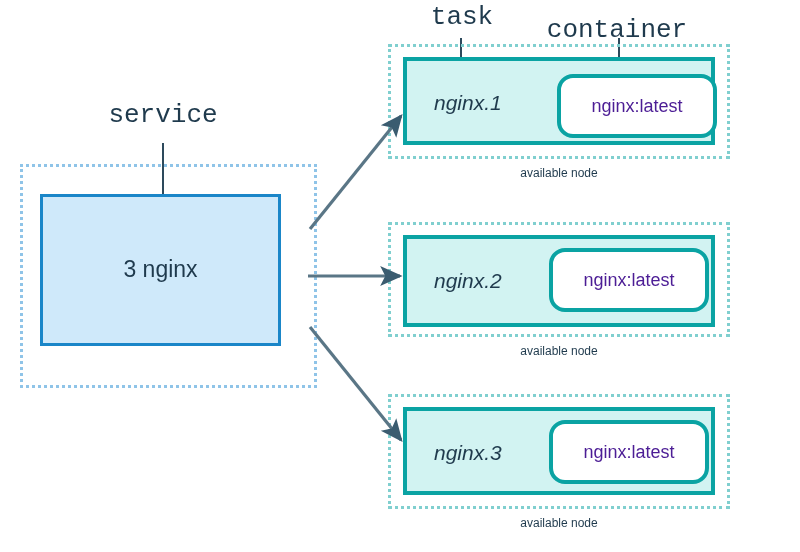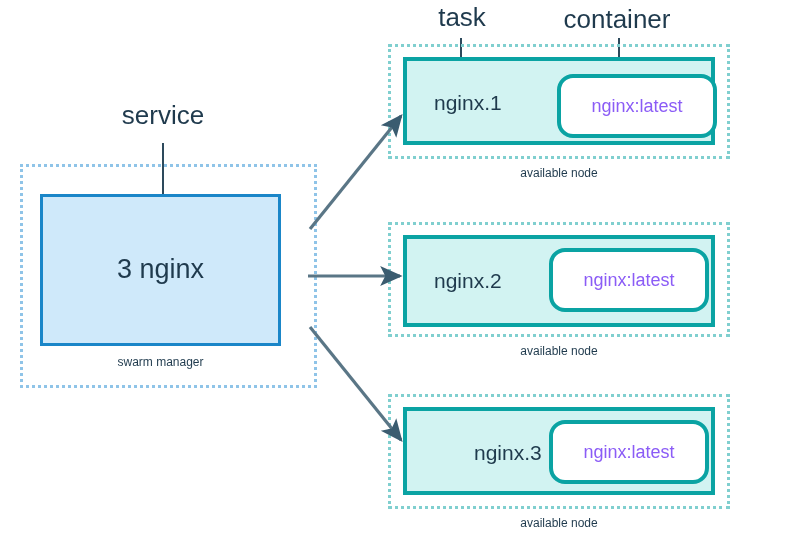--- a/index.html
+++ b/index.html
@@ -20,20 +20,21 @@
   }
 
   
   .callout-label {
     position: absolute;
     font-size: 26px;
     color: #1f3a4d;
     white-space: nowrap;
     text-align: center;
     letter-spacing: 0px;
+    font-family: Liberation Mono, monospace;
   }
   .caption {
     position: absolute;
     font-size: 12px;
     color: #1f3a4d;
     white-space: nowrap;
     text-align: center;
   }
 
   
@@ -54,21 +55,21 @@
     position: absolute;
     box-sizing: border-box;
     background: #cfe9fa;
     border: 3px solid #1a86c8;
     display: flex;
     align-items: center;
     justify-content: center;
     text-align: center;
   }
   .service-text {
-    font-size: 27px;
+    font-size: 23px;
     line-height: 1.18;
     color: #1f3a4d;
   }
 
   
   .node-zone {
     position: absolute;
     box-sizing: border-box;
     border: 3px dotted #80cfcf;
     background: transparent;
@@ -77,34 +78,35 @@
     position: absolute;
     box-sizing: border-box;
     background: #d2f3f2;
     border: 4px solid #0aa3a3;
   }
   .task-label {
     position: absolute;
     font-size: 21px;
     color: #1f3a4d;
     white-space: nowrap;
+    font-style: italic;
   }
   .container-box {
     position: absolute;
     box-sizing: border-box;
     background: #ffffff;
     border: 4px solid #0aa3a3;
     border-radius: 16px;
     display: flex;
     align-items: center;
     justify-content: center;
   }
   .container-text {
     font-size: 18px;
-    color: #8b5cf6;
+    color: #4c1d95;
     white-space: nowrap;
   }
 
   
   .arrows {
     position: absolute;
     left: 0;
     top: 0;
     width: 800px;
     height: 552px;
@@ -115,32 +117,31 @@
 <body>
 
 <div id="canvas">
 
   <div class="callout-label" style="left:98px; top:100px; width:130px;">service</div>
   <div class="leader" style="left:162px; top:143px; height:90px;"></div>
 
   <div class="callout-label" style="left:402px; top:2px; width:120px;">task</div>
   <div class="leader" style="left:460px; top:38px; height:46px;"></div>
 
-  <div class="callout-label" style="left:537px; top:4px; width:160px;">container</div>
+  <div class="callout-label" style="left:537px; top:15px; width:160px;">container</div>
   <div class="leader" style="left:618px; top:38px; height:48px;"></div>
 
   <div class="swarm-zone" style="left:20px; top:164px; width:297px; height:224px;"></div>
 
   <div class="service-box" style="left:40px; top:194px; width:241px; height:152px;">
     <div class="service-text">
       <div>3 nginx</div>
     </div>
   </div>
 
-  <div class="caption" style="left:40px; top:355px; width:241px;">swarm manager</div>
 
   <div class="node-zone" style="left:388px; top:44px; width:342px; height:115px;"></div>
 
   <div class="task-box" style="left:403px; top:57px; width:312px; height:88px;">
     <div class="task-label" style="left:27px; top:30px;">nginx.1</div>
     <div class="container-box" style="left:150px; top:13px; width:160px; height:64px;">
       <span class="container-text">nginx:latest</span>
     </div>
   </div>
 
@@ -153,21 +154,21 @@
     <div class="container-box" style="left:142px; top:9px; width:160px; height:64px;">
       <span class="container-text">nginx:latest</span>
     </div>
   </div>
 
   <div class="caption" style="left:388px; top:344px; width:342px;">available node</div>
 
   <div class="node-zone" style="left:388px; top:394px; width:342px; height:115px;"></div>
 
   <div class="task-box" style="left:403px; top:407px; width:312px; height:88px;">
-    <div class="task-label" style="left:27px; top:30px;margin-left:40px;">nginx.3</div>
+    <div class="task-label" style="left:27px; top:30px;">nginx.3</div>
     <div class="container-box" style="left:142px; top:9px; width:160px; height:64px;">
       <span class="container-text">nginx:latest</span>
     </div>
   </div>
 
   <div class="caption" style="left:388px; top:516px; width:342px;">available node</div>
 
   <svg class="arrows" viewBox="0 0 800 552" width="800" height="552">
     <defs>
       <marker id="arrowhead" markerWidth="7" markerHeight="7" refX="6.2" refY="3.5" orient="auto" markerUnits="strokeWidth">

